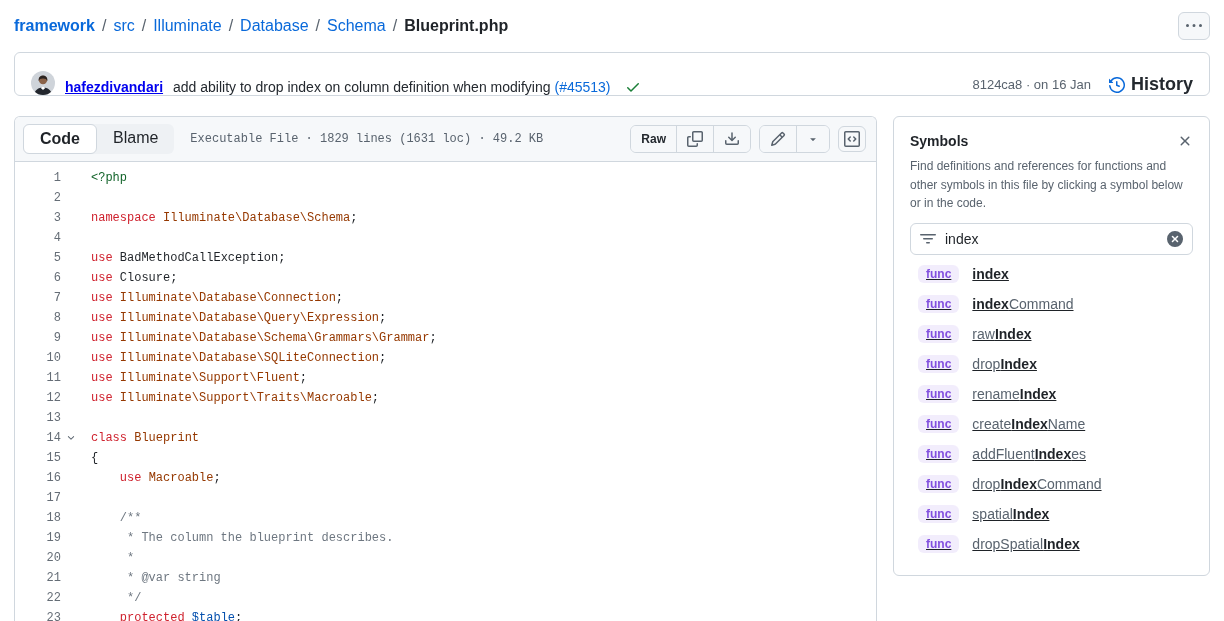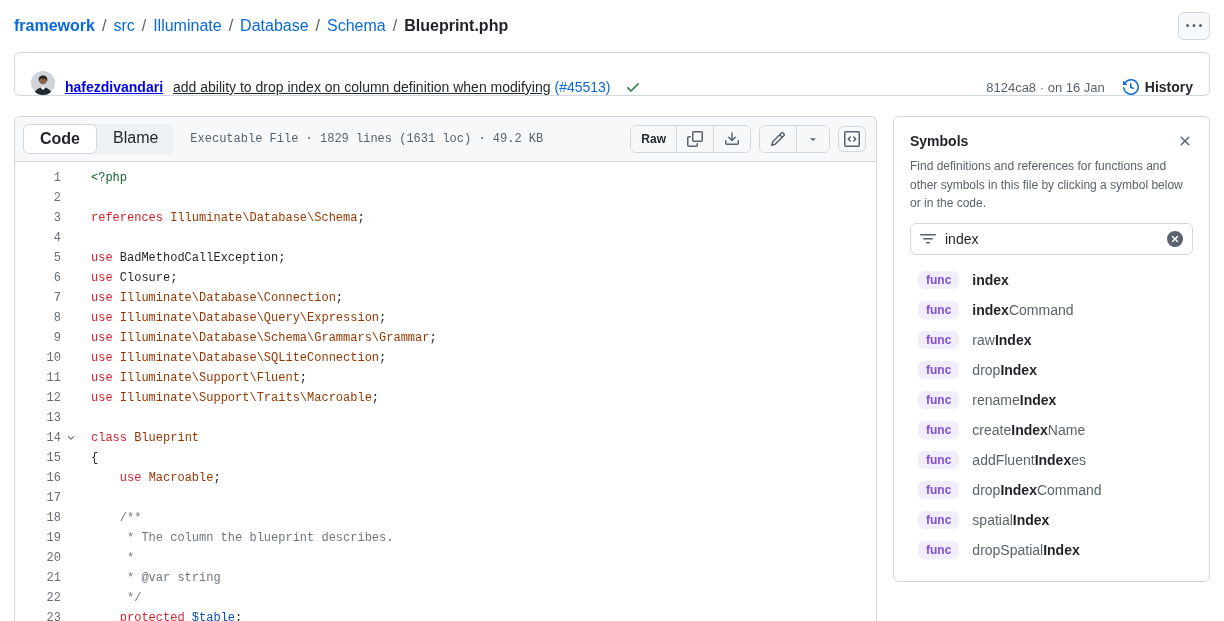--- a/index.html
+++ b/index.html
@@ -24,27 +24,27 @@
     background: #f6f8fa; display: flex; align-items: center; justify-content: center; cursor: pointer;
   }
 
   
   .commit-bar {
     margin-top: 8px; height: 44px; border: 1px solid #d0d7de; border-radius: 6px;
     display: flex; align-items: flex-end; padding: 0 16px; background: #fff;
   }
   .avatar { width: 24px; height: 24px; border-radius: 50%; overflow: hidden; flex: none; }
   .commit-author { font-weight: 600; margin-left: 10px; }
-  .commit-msg { margin-left: 10px; color: #24292f; white-space: nowrap; text-decoration: underline; }
+  .commit-msg { margin-left: 10px; color: #24292f; white-space: nowrap; }
   .pr-link { color: #0969da; text-decoration: none; margin-left: 4px; }
   .commit-check { margin-left: 14px; display: flex; align-items: center; }
   .commit-right { margin-left: auto; display: flex; align-items: center; gap: 18px; }
   .sha-date { color: #59636e; font-size: 13px; }
   .history-btn { display: flex; align-items: center; gap: 6px; cursor: pointer; }
-  .history-label { font-weight: 600; font-size: 14px; color: #24292f; }
+  .history-label { font-weight: 600; font-size: 18px; color: #24292f; }
 
   
   .main { display: flex; gap: 16px; margin-top: 20px; align-items: flex-start; }
 
   
   .code-panel {
     width: 863px; border: 1px solid #d0d7de; border-bottom: none;
     border-radius: 6px 6px 0 0; overflow: hidden; height: 520px; flex: none;
   }
   .code-header {
@@ -88,21 +88,21 @@
   .symbols-head { display: flex; align-items: center; justify-content: space-between; }
   .symbols-title { font-size: 14px; font-weight: 600; }
   .close-btn { cursor: pointer; display: flex; align-items: center; }
   .symbols-desc { margin-top: 8px; font-size: 12px; color: #59636e; line-height: 1.55; }
   .search-box {
     margin-top: 10px; height: 32px; border: 1px solid #d0d7de; border-radius: 6px;
     display: flex; align-items: center; gap: 9px; padding: 0 9px; background: #fff;
   }
   .search-value { font-size: 14px; color: #1f2328; flex: 1; }
   .clear-btn { cursor: pointer; display: flex; align-items: center; }
-  .symbols-list { margin-top: 10px; }
+  .symbols-list { margin-top: 4px; text-decoration: underline; }
   .symbol-item { display: flex; align-items: center; gap: 13px; padding: 6px 8px; border-radius: 6px; cursor: pointer; }
   .func-badge {
     color: #8250df; background: rgba(130,80,223,0.1); font-size: 12px; font-weight: 600;
     padding: 2px 8px; border-radius: 6px; flex: none;
   }
   .symbol-name { font-size: 14px; color: #59636e; }
   .symbol-name .match { font-weight: 700; color: #1f2328; }
 </style>
 </head>
 <body>
@@ -210,21 +210,21 @@
             <span class="line-content"><span class="tok-g">&lt;?php</span></span>
           </div>
           <div class="code-line">
             <span class="line-num">2</span>
             <span class="fold-col"></span>
             <span class="line-content"></span>
           </div>
           <div class="code-line">
             <span class="line-num">3</span>
             <span class="fold-col"></span>
-            <span class="line-content"><span class="tok-k">references</span><span class="tok-p"> </span><span class="tok-e">Illuminate\Database\Schema</span><span class="tok-p">;</span></span>
+            <span class="line-content"><span class="tok-k">namespace</span><span class="tok-p"> </span><span class="tok-e">Illuminate\Database\Schema</span><span class="tok-p">;</span></span>
           </div>
           <div class="code-line">
             <span class="line-num">4</span>
             <span class="fold-col"></span>
             <span class="line-content"></span>
           </div>
           <div class="code-line">
             <span class="line-num">5</span>
             <span class="fold-col"></span>
             <span class="line-content"><span class="tok-k">use</span><span class="tok-p"> BadMethodCallException;</span></span>

